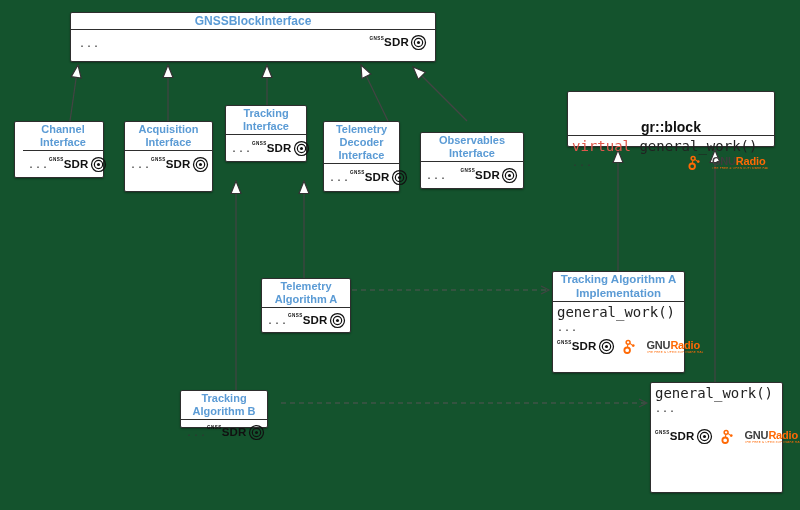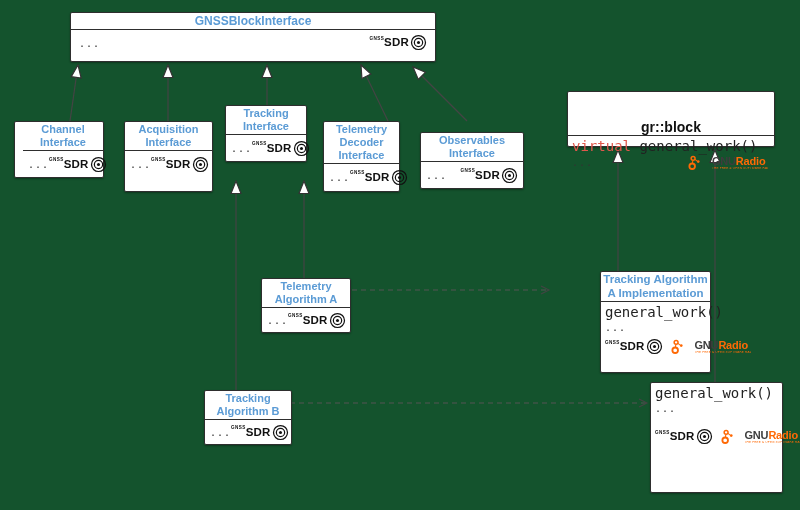--- a/index.html
+++ b/index.html
@@ -201,39 +201,39 @@
           </span>
           <svg width="17" height="17" viewBox="0 0 18 18">
             <circle cx="9" cy="9" r="7.4" fill="none" stroke="#111" stroke-width="1.3"></circle>
             <circle cx="9" cy="9" r="4.4" fill="none" stroke="#111" stroke-width="1.3"></circle>
             <circle cx="9" cy="9" r="1.6" fill="#111"></circle>
           </svg>
         </span>
     </div>
   </div>
 
-  <div class="class-box" style="left:204px;top:390px;width:88px;height:55px;">
+  <div class="class-box" style="left:180px;top:390px;width:88px;height:38px;">
     <div class="class-title">Tracking Algorithm B</div>
     <div class="class-body iface-body" style="height:24px;">
       <span class="dots">...</span>
       <span class="sdr-logo">
           <span class="sdr-text">
             <span class="sdr-top">GNSS</span>
             <span class="sdr-main">SDR</span>
           </span>
           <svg width="17" height="17" viewBox="0 0 18 18">
             <circle cx="9" cy="9" r="7.4" fill="none" stroke="#111" stroke-width="1.3"></circle>
             <circle cx="9" cy="9" r="4.4" fill="none" stroke="#111" stroke-width="1.3"></circle>
             <circle cx="9" cy="9" r="1.6" fill="#111"></circle>
           </svg>
         </span>
     </div>
   </div>
 
-  <div class="class-box" style="left:552px;top:271px;width:111px;height:102px;margin-left:48px;">
+  <div class="class-box" style="left:552px;top:271px;width:133px;height:102px;">
     <div class="class-title" style="font-size:11.5px;line-height:13.5px;">Tracking Algorithm A Implementation</div>
     <div class="class-body impl-body" style="height:56px;">
       <div class="mono">general_work()</div>
       <div class="dots" style="margin-top:2px;">...</div>
       <div class="logo-row">
         <span class="sdr-logo">
             <span class="sdr-text">
               <span class="sdr-top">GNSS</span>
               <span class="sdr-main">SDR</span>
             </span>

